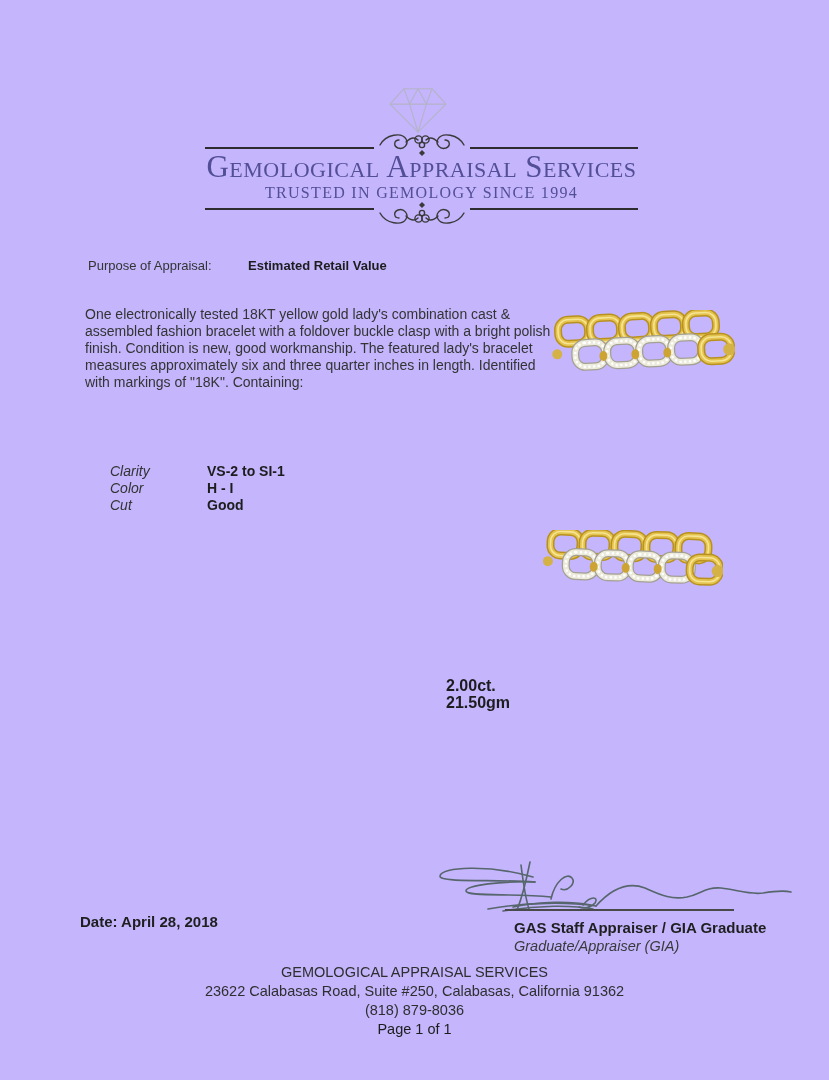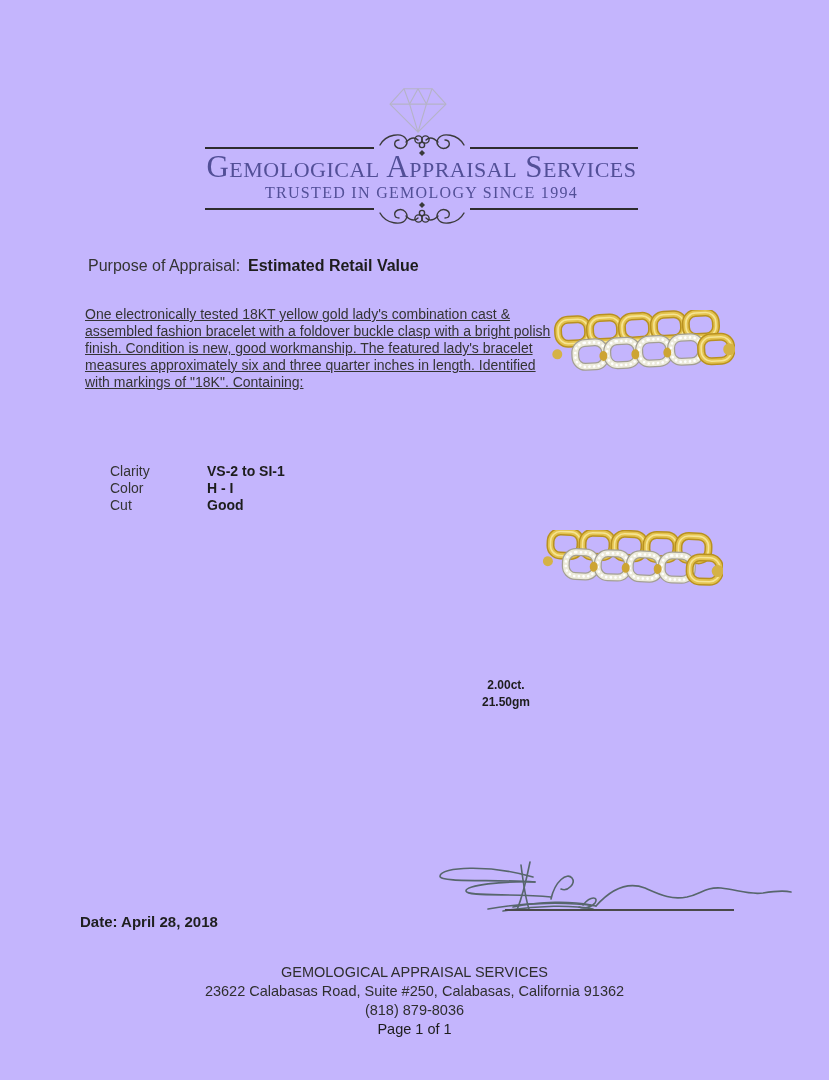--- a/index.html
+++ b/index.html
@@ -25,32 +25,32 @@
     font-size:31px; letter-spacing:0.5px; color:#524f97; line-height:34px;
     white-space:nowrap;
   }
   .tagline{
     left:196px; top:184px; width:451px; text-align:center;
     font-family:"Liberation Serif",serif; font-size:16px;
     letter-spacing:1.3px; color:#524f97; white-space:nowrap;
   }
 
   
-  .kv-block{left:88px; top:257px; font-size:16px; line-height:17px;}
+  .kv-block{left:88px; top:257px; font-size:13px; line-height:17px;}
   .kv-block .lbl{display:inline-block; width:160px; font-weight:normal;}
   .kv-block b{color:#1d1d1d;}
-  .para{font-size:14px; line-height:17px; color:#343434;text-decoration:underline;}
+  .para{font-size:14px; line-height:17px; color:#343434;}
   .para1{left:85px; top:306px; width:472px;}
   .para2{left:85px; top:400px; width:470px;}
   .grades{left:110px; top:463px; font-size:14px; line-height:17px;}
-  .grades .lbl{display:inline-block; width:97px;}
+  .grades .lbl{display:inline-block; width:97px;font-style:italic;}
   .grades b{color:#1d1d1d;}
   .totals-labels{left:85px; top:677px; font-size:14px; line-height:17px;}
-  .totals-values{left:446px; top:677px; width:120px; text-align:center;
-                 font-size:12px; line-height:17px; font-weight:bold; color:#1d1d1d;}
+  .totals-values{left:446px; top:677px; width:120px; 
+                 font-size:16px; line-height:17px; font-weight:bold; color:#1d1d1d;}
 
   
   .photo1{left:545px; top:310px; width:190px; height:75px;}
   .photo2{left:538px; top:530px; width:185px; height:60px;}
 
   
   .signature{left:433px; top:857px; width:362px; height:56px;}
   .sig-line{left:505px; top:909px; width:229px; height:2px; background:#4a4a4a;}
   .date-line{left:80px; top:913px; font-size:15px; font-weight:bold; color:#1f1f1f;}
   .signer{left:514px; top:919px; line-height:18px;}
@@ -191,20 +191,24 @@
     <path d="M70,54 C105,48 140,48 160,52"></path>
     <path d="M80,50 C108,44 138,44 158,48"></path>
     <path d="M150,48 C158,38 166,40 162,46 C158,51 150,52 146,50"></path>
     <path d="M118,42 C122,24 134,15 139,21 C143,26 135,35 128,32"></path>
     <path d="M163,49 C180,30 196,25 212,31 C228,38 238,43 254,40 C268,37 272,30 288,31 C305,33 316,38 330,36 C342,34 350,33 358,35"></path>
   </svg>
   <div class="abs sig-line"></div>
 
   <div class="abs date-line">Date: April 28, 2018</div>
 
+  <div class="abs signer">
+    <div class="title">GAS Staff Appraiser / GIA Graduate</div>
+    <div class="subtitle">Graduate/Appraiser (GIA)</div>
+  </div>
 
   <div class="abs footer">
     <div>GEMOLOGICAL APPRAISAL SERVICES</div>
     <div>23622 Calabasas Road, Suite #250, Calabasas, California 91362</div>
     <div>(818) 879-8036</div>
     <div class="page-num">Page 1 of 1</div>
   </div>
 
 </div>
 

